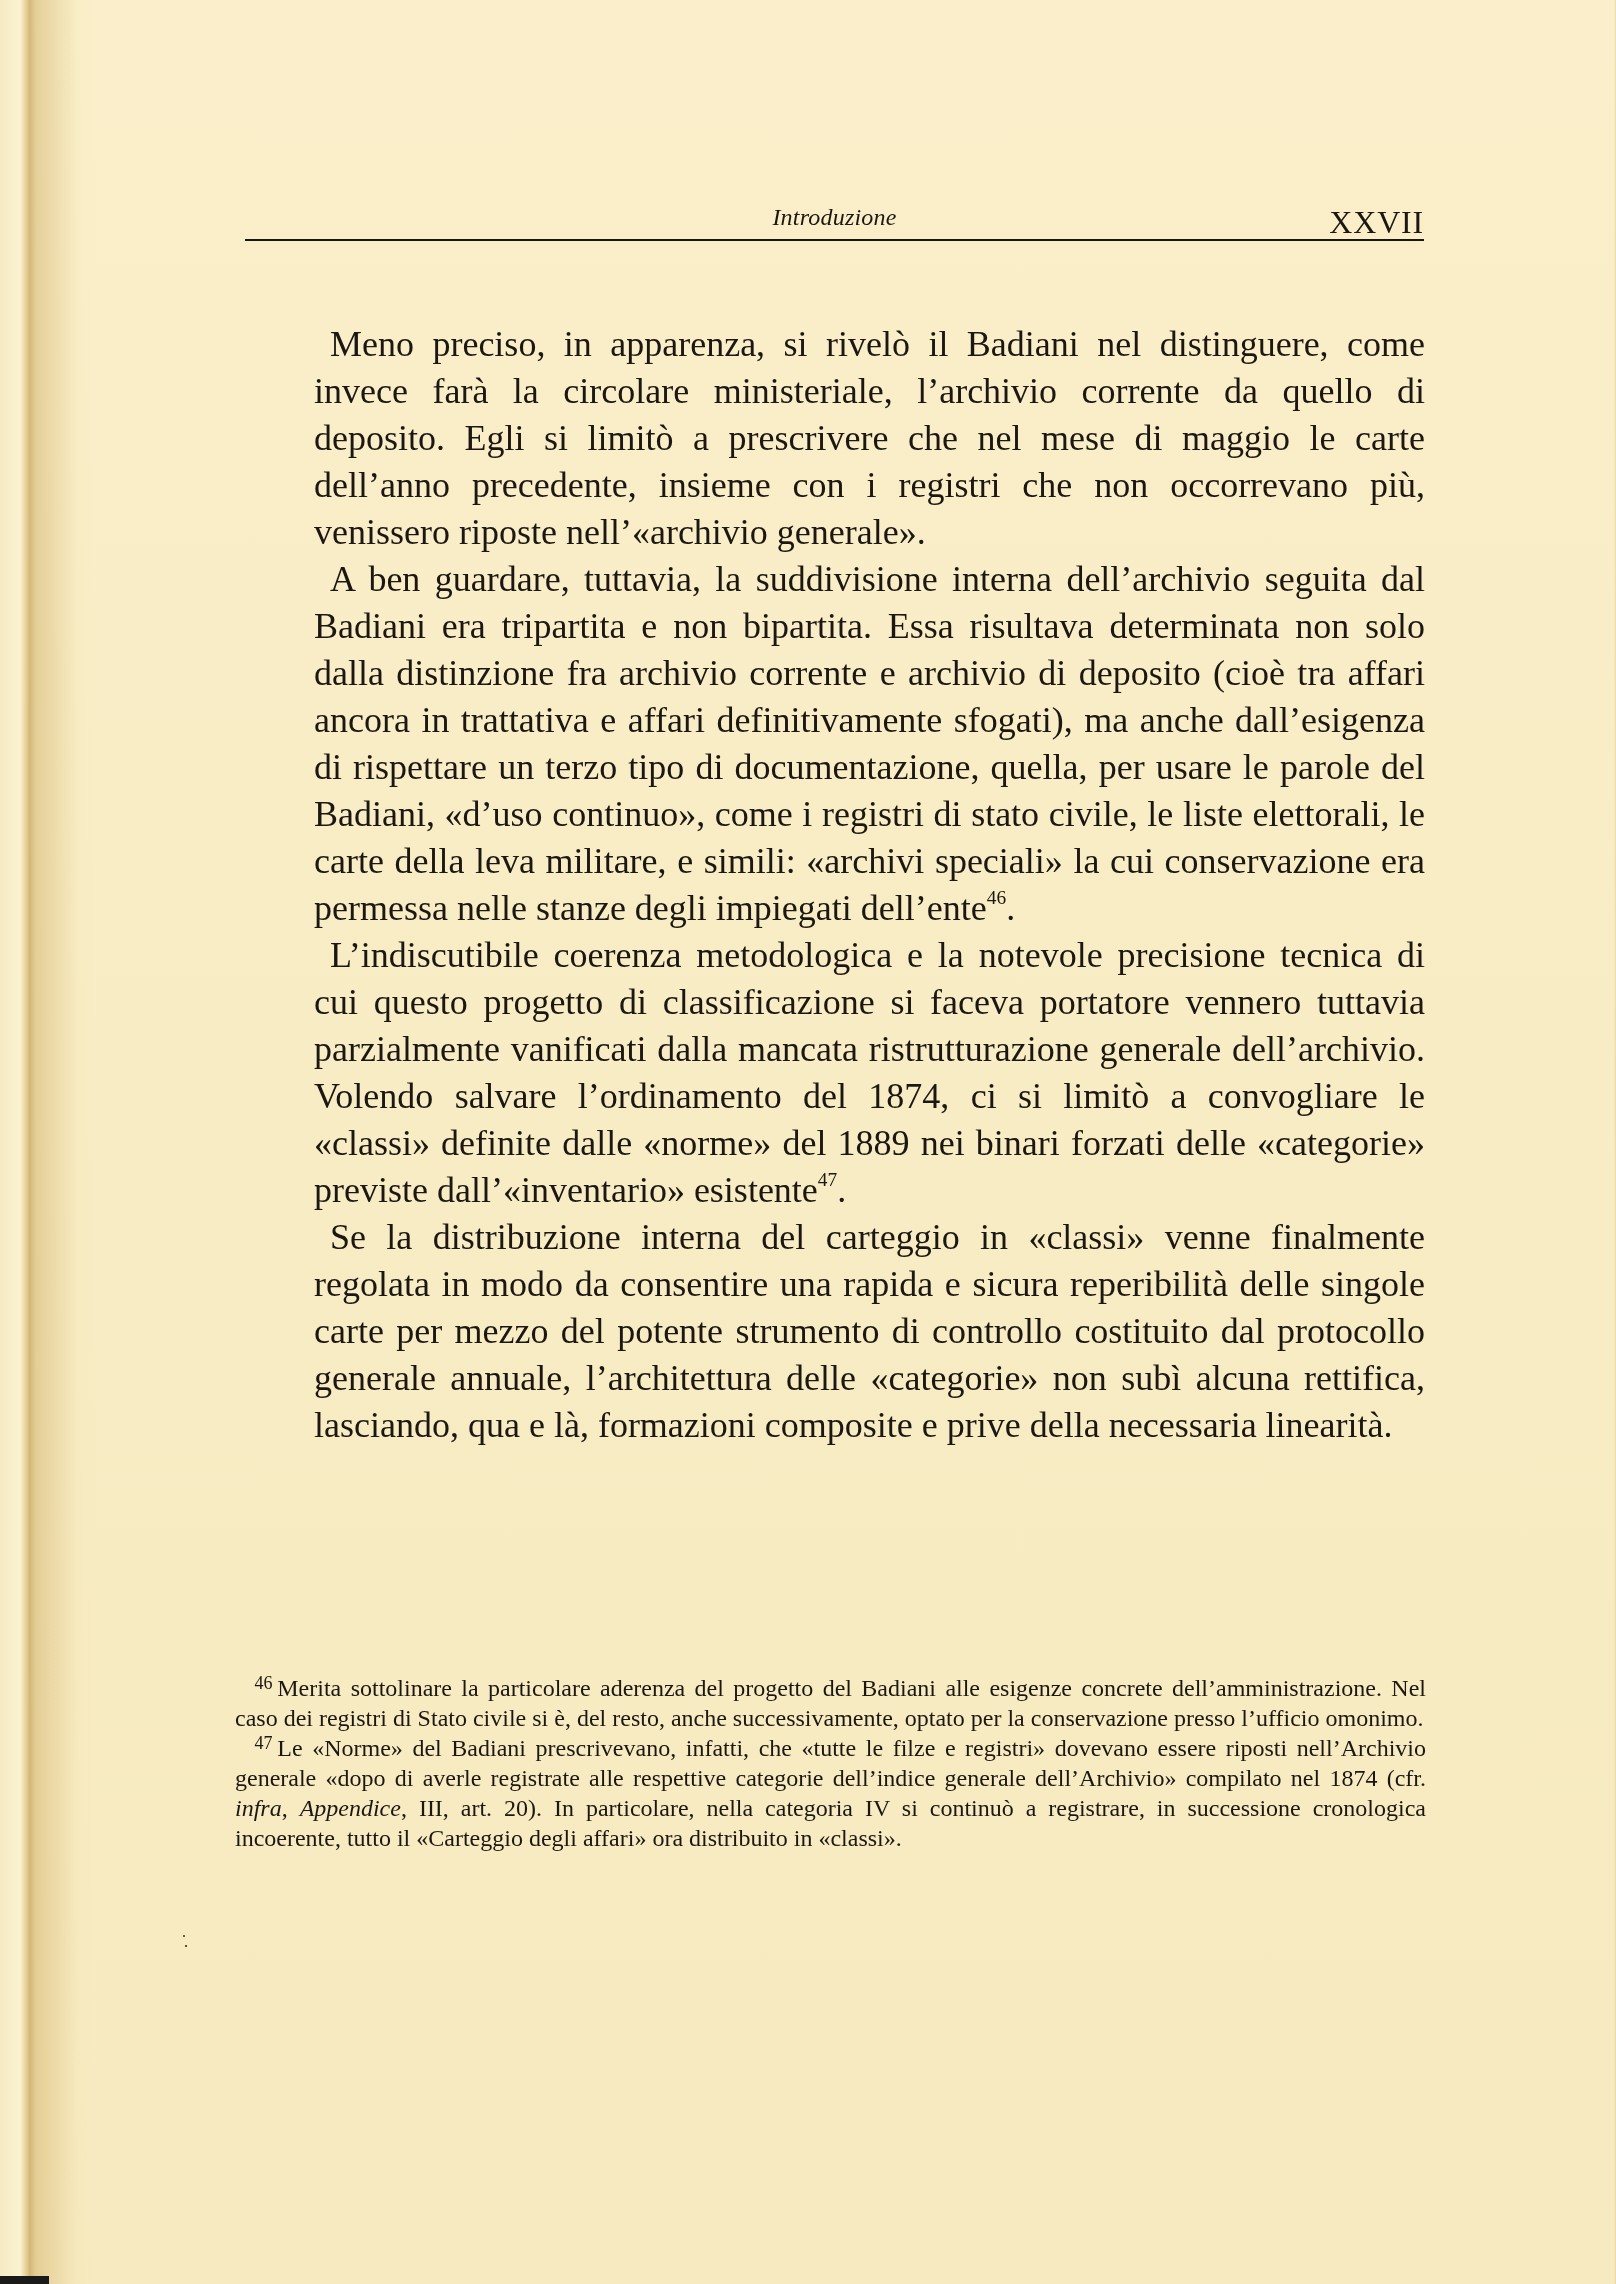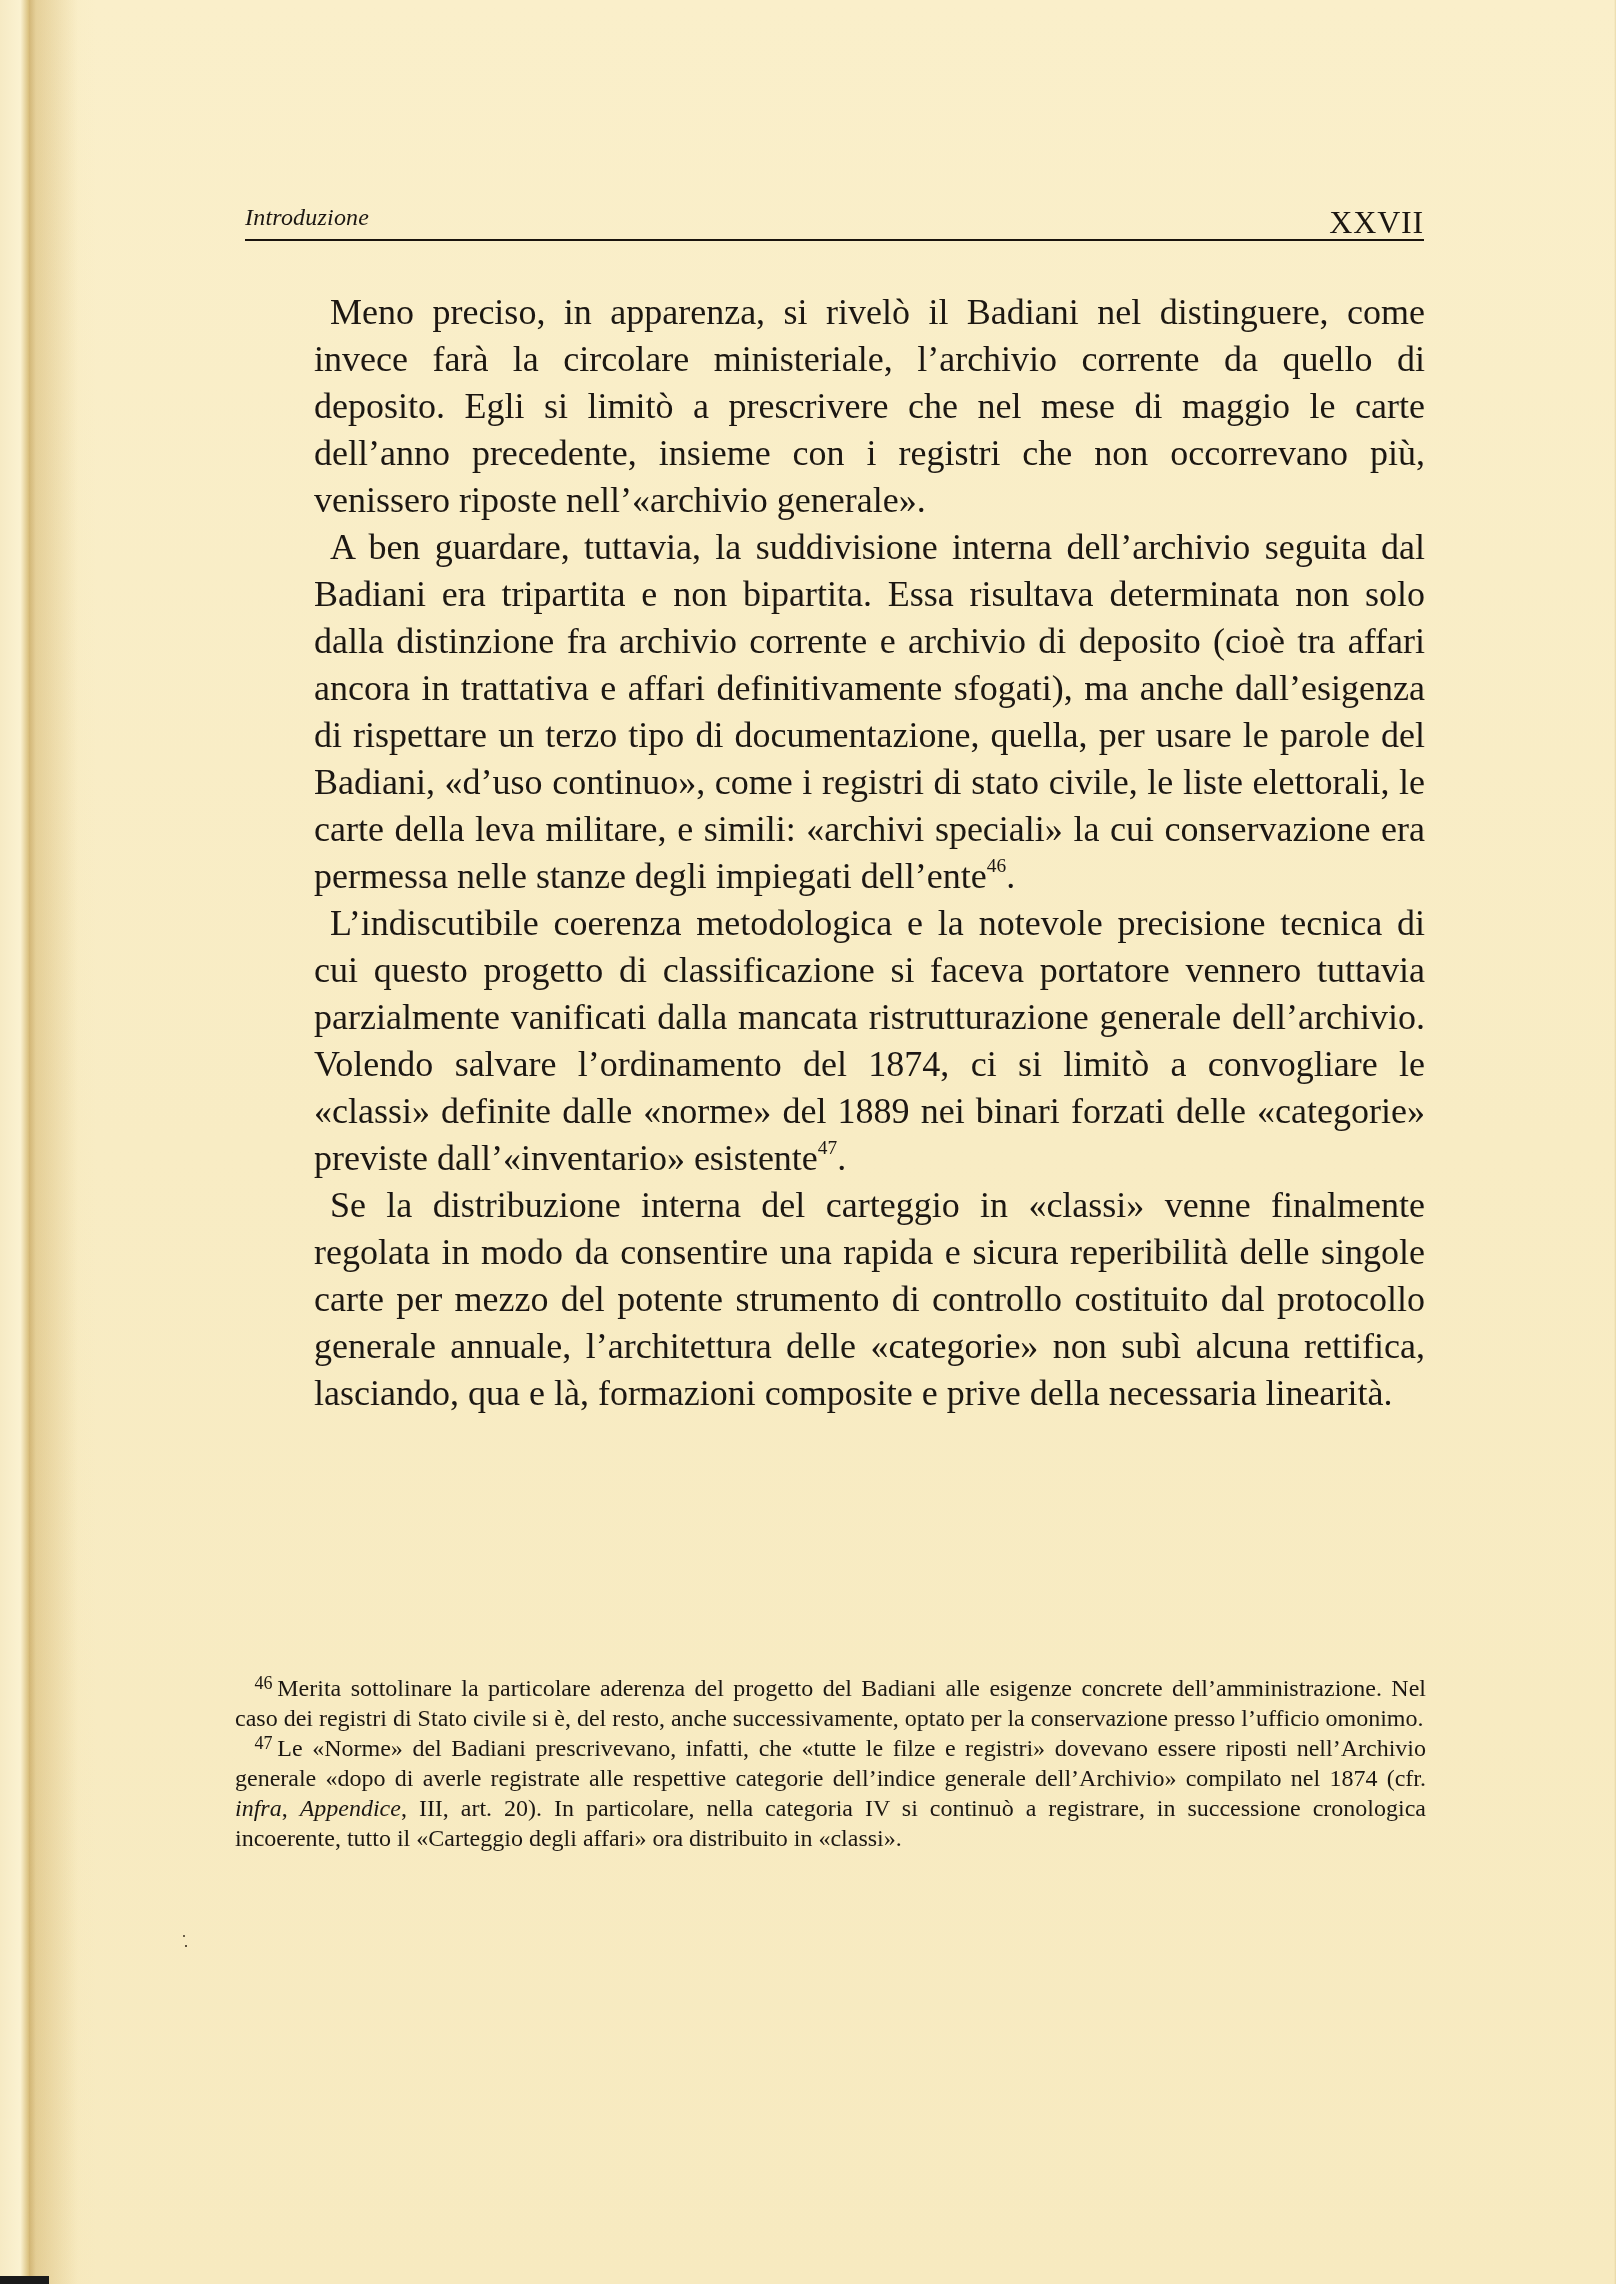--- a/index.html
+++ b/index.html
@@ -51,20 +51,21 @@
   .running-head {
     position: absolute;
     left: 245px;
     top: 201px;
     width: 1179px;
     height: 40px;
   }
   .running-title {
     position: absolute;
     left: 0; right: 0;
+    text-align: center;
     font-style: italic;
     font-size: 24px;
     top: 3.2px;
     letter-spacing: 0.2px;
   }
   .page-number {
     position: absolute;
     right: 0;
     top: 3.2px;
     font-size: 32px;
@@ -86,21 +87,21 @@
     width: 1111px;
     font-size: 36px;
     line-height: 47px;
     text-align: justify;
     hyphens: manual;
   }
   .body-text p {
     margin: 0;
     text-indent: 16px;
   }
-  .body-text p:first-child { text-indent: 16px; }
+  .body-text p:first-child { text-indent: 16px; margin-top: 32px; }
   sup.fnref {
     font-size: 19.4px;
     vertical-align: 16px;
     line-height: 0;
   }
 
   .footnotes {
     position: absolute;
     left: 235px;
     top: 1673px;

